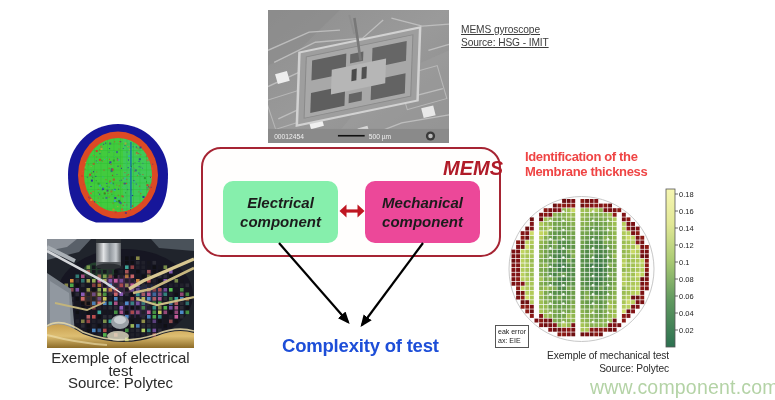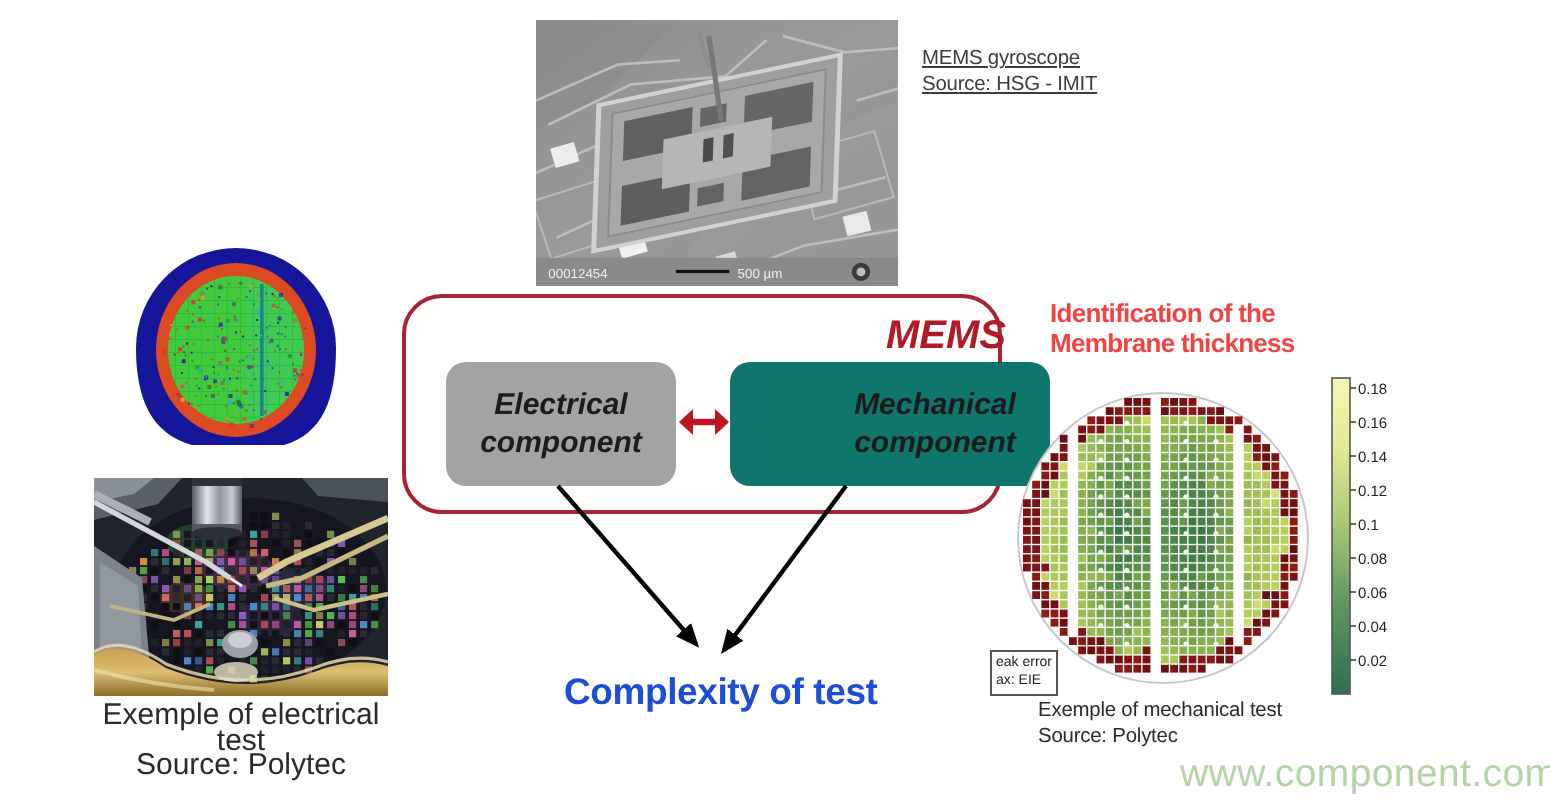--- a/index.html
+++ b/index.html
@@ -741,22 +741,22 @@
   <ellipse cx="73" cy="83" rx="9" ry="7" fill="#9aa0a6"></ellipse>
   <ellipse cx="73" cy="81" rx="6" ry="4" fill="#caced2"></ellipse>
   <ellipse cx="71" cy="97" rx="11" ry="5" fill="#e6e0c6" opacity="0.8"></ellipse>
 </svg>
 
 <div class="abs" style="left:47px;top:352px;width:147px;text-align:center;font-size:15px;line-height:12.5px;color:#2a2a2a;">Exemple of electrical test<br>Source: Polytec</div>
 
 <div class="abs" style="left:201px;top:147px;width:300px;height:110px;border:2.5px solid #a62433;border-radius:20px;background:#fffefd;box-sizing:border-box;"></div>
 <div class="abs" style="left:203px;top:157px;width:300px;text-align:right;font-size:20px;font-weight:bold;font-style:italic;color:#b01b28;">MEMS</div>
 
-<div class="abs" style="left:223px;top:181px;width:115px;height:62px;background:#a3a3a3;border-radius:10px;display:flex;align-items:center;justify-content:center;text-align:center;font-size:15px;font-weight:bold;font-style:italic;color:#1c1c1c;line-height:19px;">Electrical<br>component</div>
-<div class="abs" style="left:365px;top:181px;width:115px;height:62px;background:#0f766e;border-radius:10px;display:flex;align-items:center;justify-content:center;text-align:center;font-size:15px;font-weight:bold;font-style:italic;color:#1c1c1c;line-height:19px;padding-left:45px;">Mechanical<br>component</div>
+<div class="abs" style="left:223px;top:181px;width:115px;height:62px;background:#86efac;border-radius:10px;display:flex;align-items:center;justify-content:center;text-align:center;font-size:15px;font-weight:bold;font-style:italic;color:#1c1c1c;line-height:19px;">Electrical<br>component</div>
+<div class="abs" style="left:365px;top:181px;width:115px;height:62px;background:#ec4899;border-radius:10px;display:flex;align-items:center;justify-content:center;text-align:center;font-size:15px;font-weight:bold;font-style:italic;color:#1c1c1c;line-height:19px;">Mechanical<br>component</div>
 
 <svg class="abs" style="left:338px;top:203px" width="28" height="16" viewBox="0 0 28 16">
   <path d="M7,8 L21,8" stroke="#bf1722" stroke-width="3.2"></path>
   <path d="M8.5,1.5 L1.5,8 L8.5,14.5 Z" fill="#bf1722"></path>
   <path d="M19.5,1.5 L26.5,8 L19.5,14.5 Z" fill="#bf1722"></path>
 </svg>
 
 <svg class="abs" style="left:270px;top:240px" width="165" height="95" viewBox="0 0 165 95">
   <defs>
     <marker id="ah" markerUnits="userSpaceOnUse" markerWidth="13" markerHeight="11" refX="9.5" refY="5.5" orient="auto">
@@ -1502,15 +1502,15 @@
     <text x="17" y="79">0.1</text>
       <text x="17" y="96">0.08</text>
     <text x="17" y="113">0.06</text>
       <text x="17" y="130">0.04</text>
     <text x="17" y="147">0.02</text>
   </g>
 </svg>
 
 <div class="abs" style="left:495px;top:325px;width:29px;border:1px solid #555;background:#fff;font-size:7px;line-height:9px;color:#222;padding:1px 1px 2px 2px;">eak error<br>ax: EIE</div>
 
-<div class="abs" style="left:519px;top:350px;width:150px;text-align:left;font-size:10.2px;line-height:12.5px;color:#2a2a2a;letter-spacing:-0.1px;">Exemple of mechanical test<br>Source: Polytec</div>
+<div class="abs" style="left:519px;top:350px;width:150px;text-align:right;font-size:10.2px;line-height:12.5px;color:#2a2a2a;letter-spacing:-0.1px;">Exemple of mechanical test<br>Source: Polytec</div>
 
 <div class="abs" style="left:590px;top:376px;font-size:19.5px;color:#b4d3a6;letter-spacing:0.2px;">www.component.com</div>
 
 </body></html>

